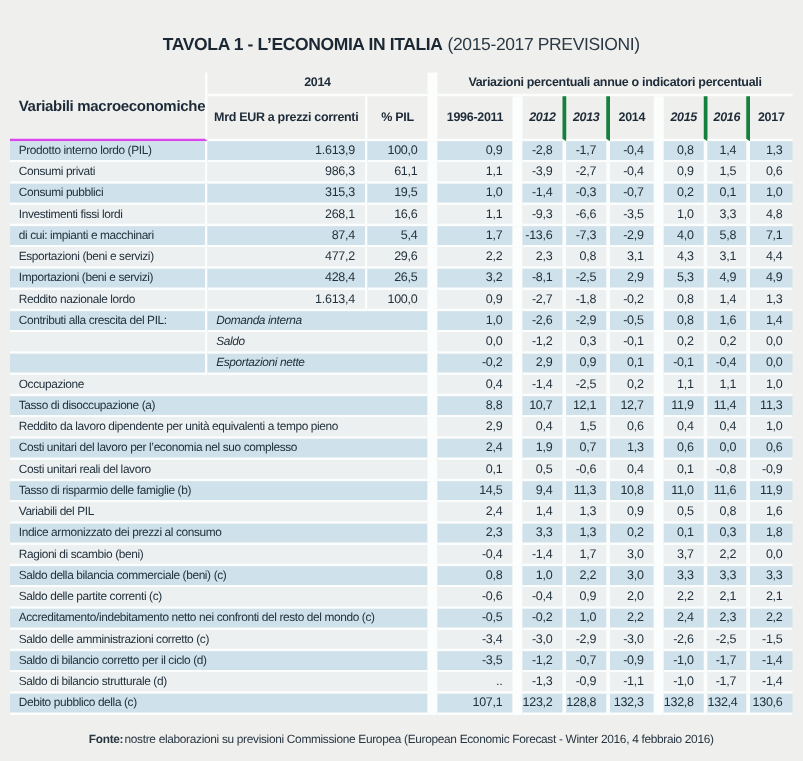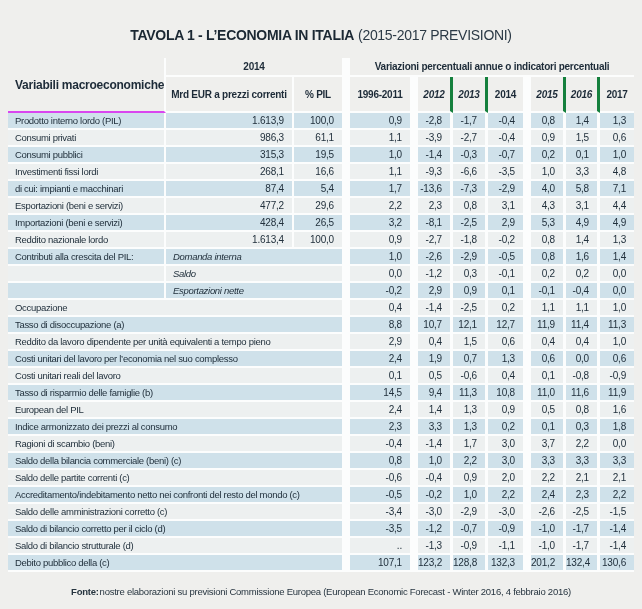--- a/index.html
+++ b/index.html
@@ -341,21 +341,21 @@
           <td class="gap"></td>
           <td class="num sep">9,4</td>
           <td class="num sep">11,3</td>
           <td class="num">10,8</td>
           <td class="gap"></td>
           <td class="num sep">11,0</td>
           <td class="num sep">11,6</td>
           <td class="num">11,9</td>
         </tr>
         <tr class="even">
-          <td class="lbl" colspan="3">European del PIL</td>
+          <td class="lbl" colspan="3">Variabili del PIL</td>
           <td class="gap"></td>
           <td class="num">2,4</td>
           <td class="gap"></td>
           <td class="num sep">1,4</td>
           <td class="num sep">1,3</td>
           <td class="num">0,9</td>
           <td class="gap"></td>
           <td class="num sep">0,5</td>
           <td class="num sep">0,8</td>
           <td class="num">1,6</td>
@@ -466,21 +466,21 @@
         </tr>
         <tr class="odd">
           <td class="lbl" colspan="3">Debito pubblico della (c)</td>
           <td class="gap"></td>
           <td class="num">107,1</td>
           <td class="gap"></td>
           <td class="num sep">123,2</td>
           <td class="num sep">128,8</td>
           <td class="num">132,3</td>
           <td class="gap"></td>
-          <td class="num sep">201,2</td>
+          <td class="num sep">132,8</td>
           <td class="num sep">132,4</td>
           <td class="num">130,6</td>
         </tr>
       </tbody>
   </table>
 
   <div class="footnotes">
     <div><b>Fonte:</b><span>nostre elaborazioni su previsioni Commissione Europea (European Economic Forecast - Winter 2016, 4 febbraio 2016)</span></div>
   </div>
 

